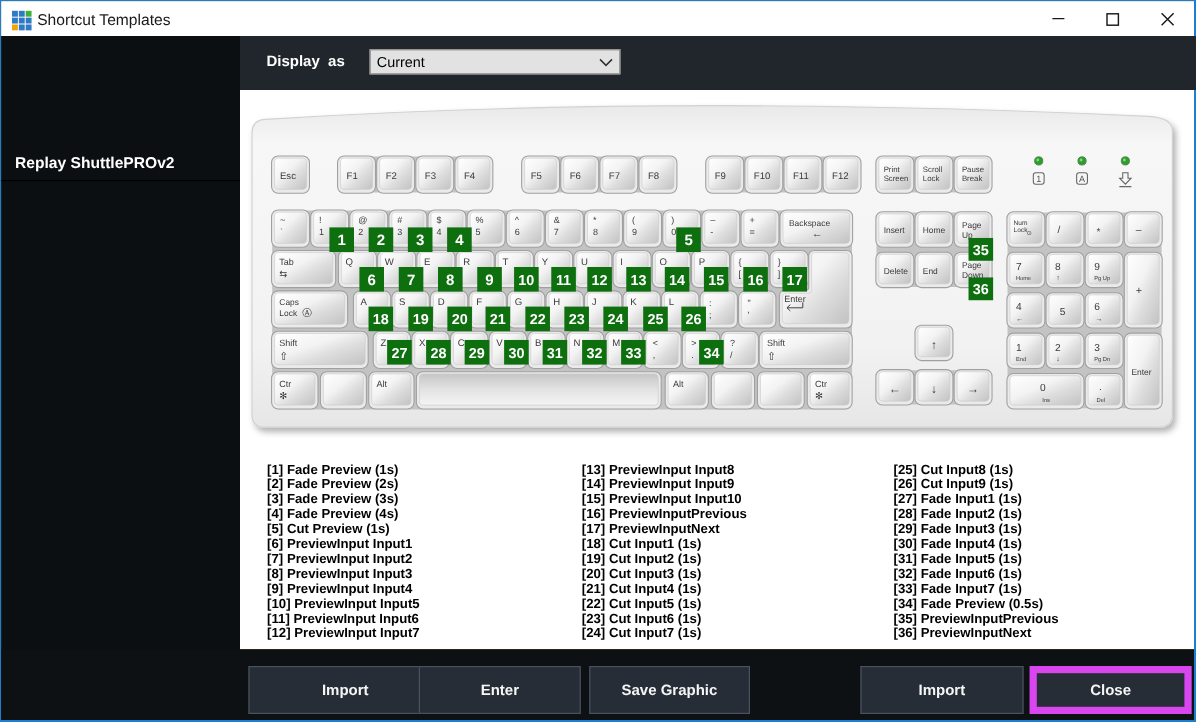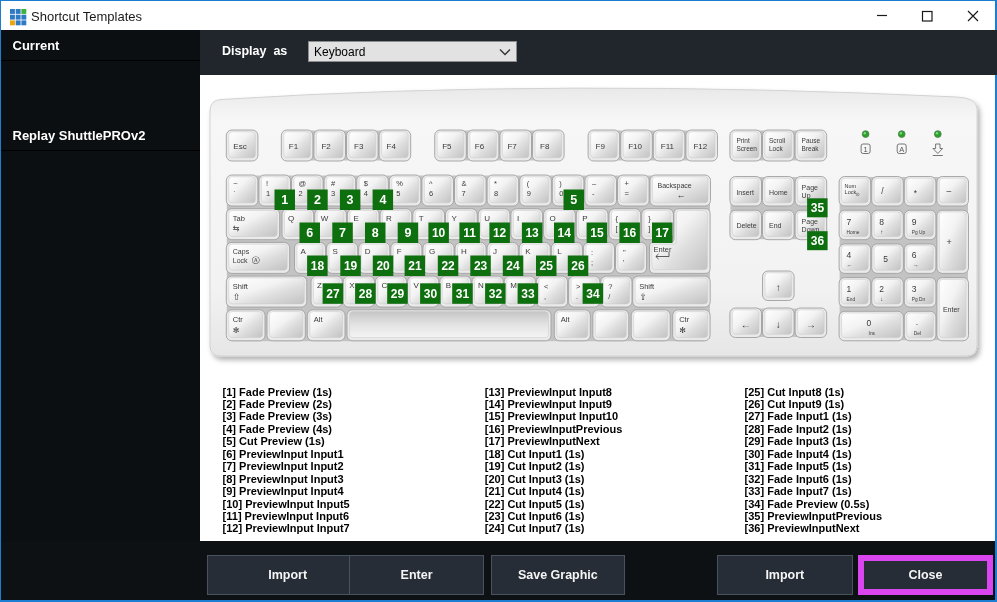--- a/index.html
+++ b/index.html
@@ -25,31 +25,28 @@
         <rect x="12.4" y="12.4" width="4.9" height="4.9" fill="#2e7ac4"></rect>
       </svg>
     <span class="t">Shortcut Templates</span>
     <svg width="994" height="29" style="position:absolute;left:0;top:0">
       <path d="M 876,14.5 L 886,14.5" stroke="#1a1a1a" stroke-width="1.2" fill="none"></path>
       <rect x="921.5" y="10.5" width="9.5" height="9.5" stroke="#1a1a1a" stroke-width="1.2" fill="none"></rect>
       <path d="M 967,10 L 977,20 M 977,10 L 967,20" stroke="#1a1a1a" stroke-width="1.2" fill="none"></path>
     </svg>
   </div>
   <div id="sidebar">
-      <div style="position:absolute;left:0;top:1px;width:199px;height:29px;background:transparent;border-bottom:1px solid #000;display:flex;align-items:center">
-        <span style="margin-left:11.5px;font-size:13px;font-weight:bold;color:#fff;white-space:nowrap">Current</span>
-      </div>
       <div style="position:absolute;left:0;top:91px;width:199px;height:29px;background:transparent;border-bottom:1px solid #000;display:flex;align-items:center">
         <span style="margin-left:11.5px;font-size:13px;font-weight:bold;color:#fff;white-space:nowrap">Replay ShuttlePROv2</span>
       </div>
     </div>
   <div id="topbar">
     <span style="position:absolute;left:22px;top:14px;font-size:12.5px;font-weight:bold;color:#fff">Display&nbsp; as</span>
     <div style="position:absolute;left:108px;top:11px;width:207px;height:19px;background:#e2e2e2;border:1px solid #8c8c8c">
-      <span style="position:absolute;left:5px;top:2.5px;font-size:12px;color:#000">Keyboard</span>
+      <span style="position:absolute;left:5px;top:2.5px;font-size:12px;color:#000">Current</span>
       <svg width="16" height="16" style="position:absolute;right:3px;top:2px">
         <path d="M 3,5.5 L 8,10.5 L 13,5.5" stroke="#333" stroke-width="1.3" fill="none"></path>
       </svg>
     </div>
   </div>
   <div id="canvas">
     <svg width="797" height="465" viewBox="200 75 797 465" style="position:absolute;left:0;top:0" font-family="Liberation Sans, sans-serif">
         <defs>
           <linearGradient id="kg" x1="0" y1="0" x2="1" y2="1">
             <stop offset="0" stop-color="#ffffff"></stop>

